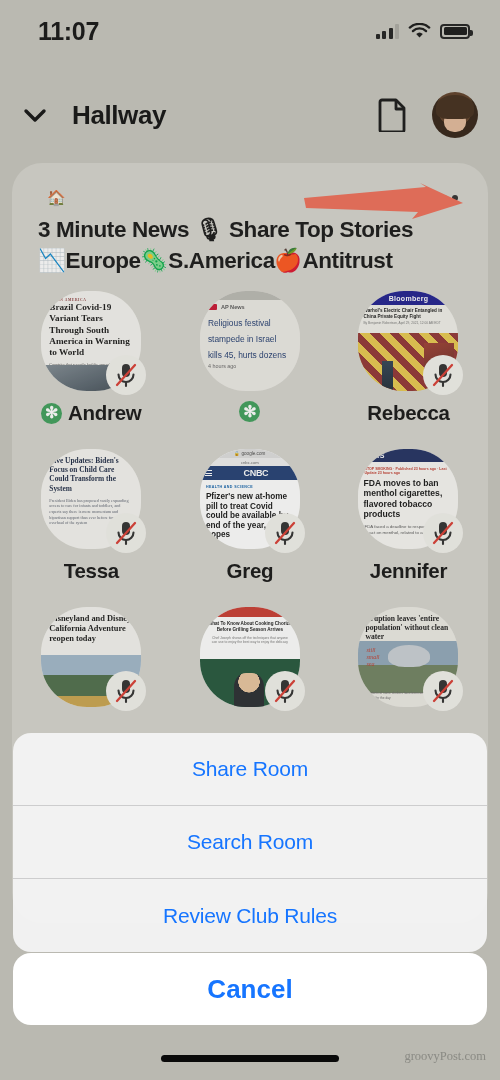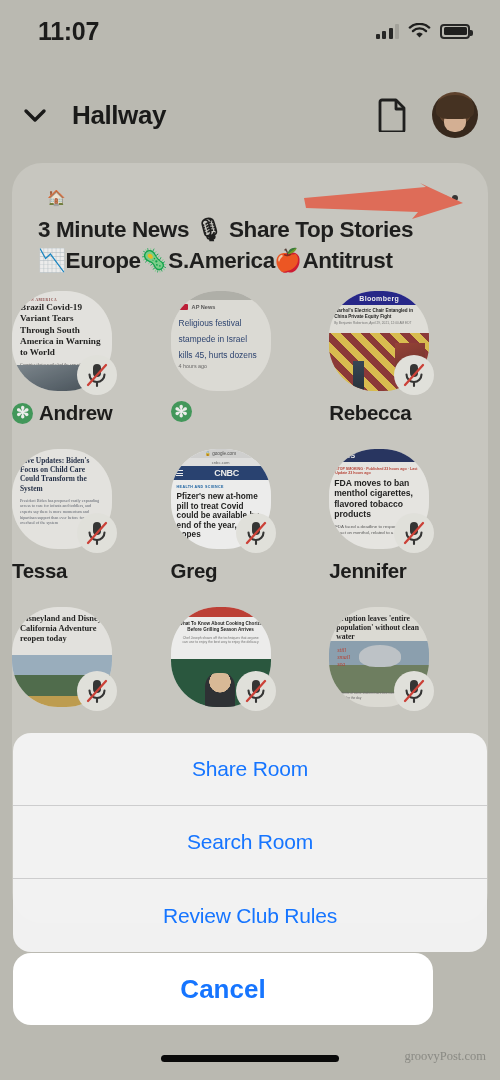--- a/index.html
+++ b/index.html
@@ -76,21 +76,21 @@
   }
 
   
   .arrow { position: absolute; top: 182px; left: 300px; width: 165px; height: 42px; pointer-events: none; }
 
   
   .grid {
     position: absolute; top: 128px; left: 0; width: 476px;
     display: flex; flex-wrap: wrap;
   }
-  .person { width: 158.6px; display: flex; flex-direction: column; align-items: flex-start; margin-bottom: 24px; }
+  .person { width: 158.6px; display: flex; flex-direction: column; align-items: center; margin-bottom: 24px; }
   .pic-wrap { position: relative; width: 100px; height: 100px; }
   .pic {
     width: 100px; height: 100px; border-radius: 46px;
     overflow: hidden; position: relative; background: #dbdad3;
   }
   .mic-badge {
     position: absolute; right: -5px; bottom: -4px; width: 40px; height: 40px;
     border-radius: 50%; background: #f2f1ec;
     display: flex; align-items: center; justify-content: center;
   }
@@ -195,21 +195,21 @@
     position: absolute; left: 13px; bottom: 128px; width: 474px;
     background: rgba(245,245,245,0.93); border-radius: 18px; overflow: hidden;
   }
   .sheet-item {
     height: 73px; display: flex; align-items: center; justify-content: center;
     font-size: 21px; color: #1675ff; letter-spacing: -0.2px; cursor: pointer;
     border-bottom: 1px solid rgba(60,60,67,0.20);
   }
   .sheet-item:last-child { border-bottom: none; }
   .cancel-btn {
-    position: absolute; left: 13px; bottom: 55px; width: 420px; height: 72px;
+    position: absolute; left: 13px; bottom: 55px; width: 474px; height: 72px;
     background: #ffffff; border-radius: 18px;
     display: flex; align-items: center; justify-content: center;
     font-size: 26px; font-weight: 700; color: #1675ff; cursor: pointer;
   }
   .home-indicator {
     position: absolute; bottom: 18px; left: 50%; transform: translateX(-50%);
     width: 178px; height: 7px; background: #0a0a0a; border-radius: 4px;
   }
   .watermark {
     position: absolute; right: 14px; bottom: 16px;

